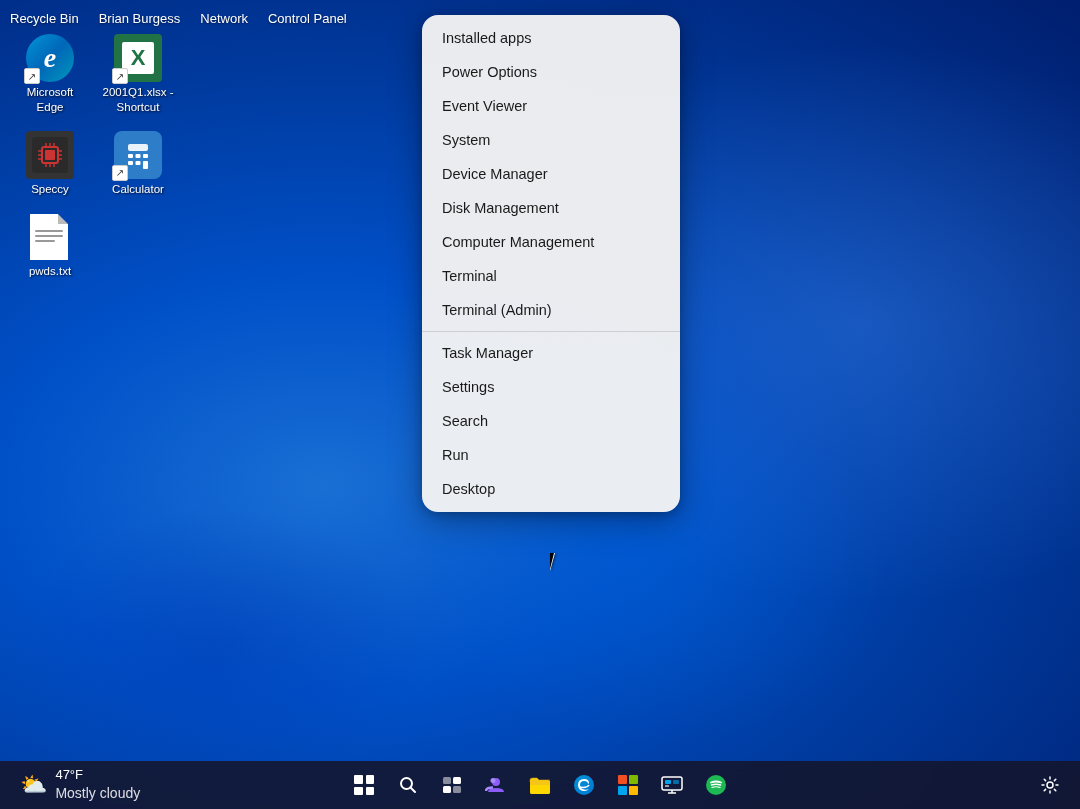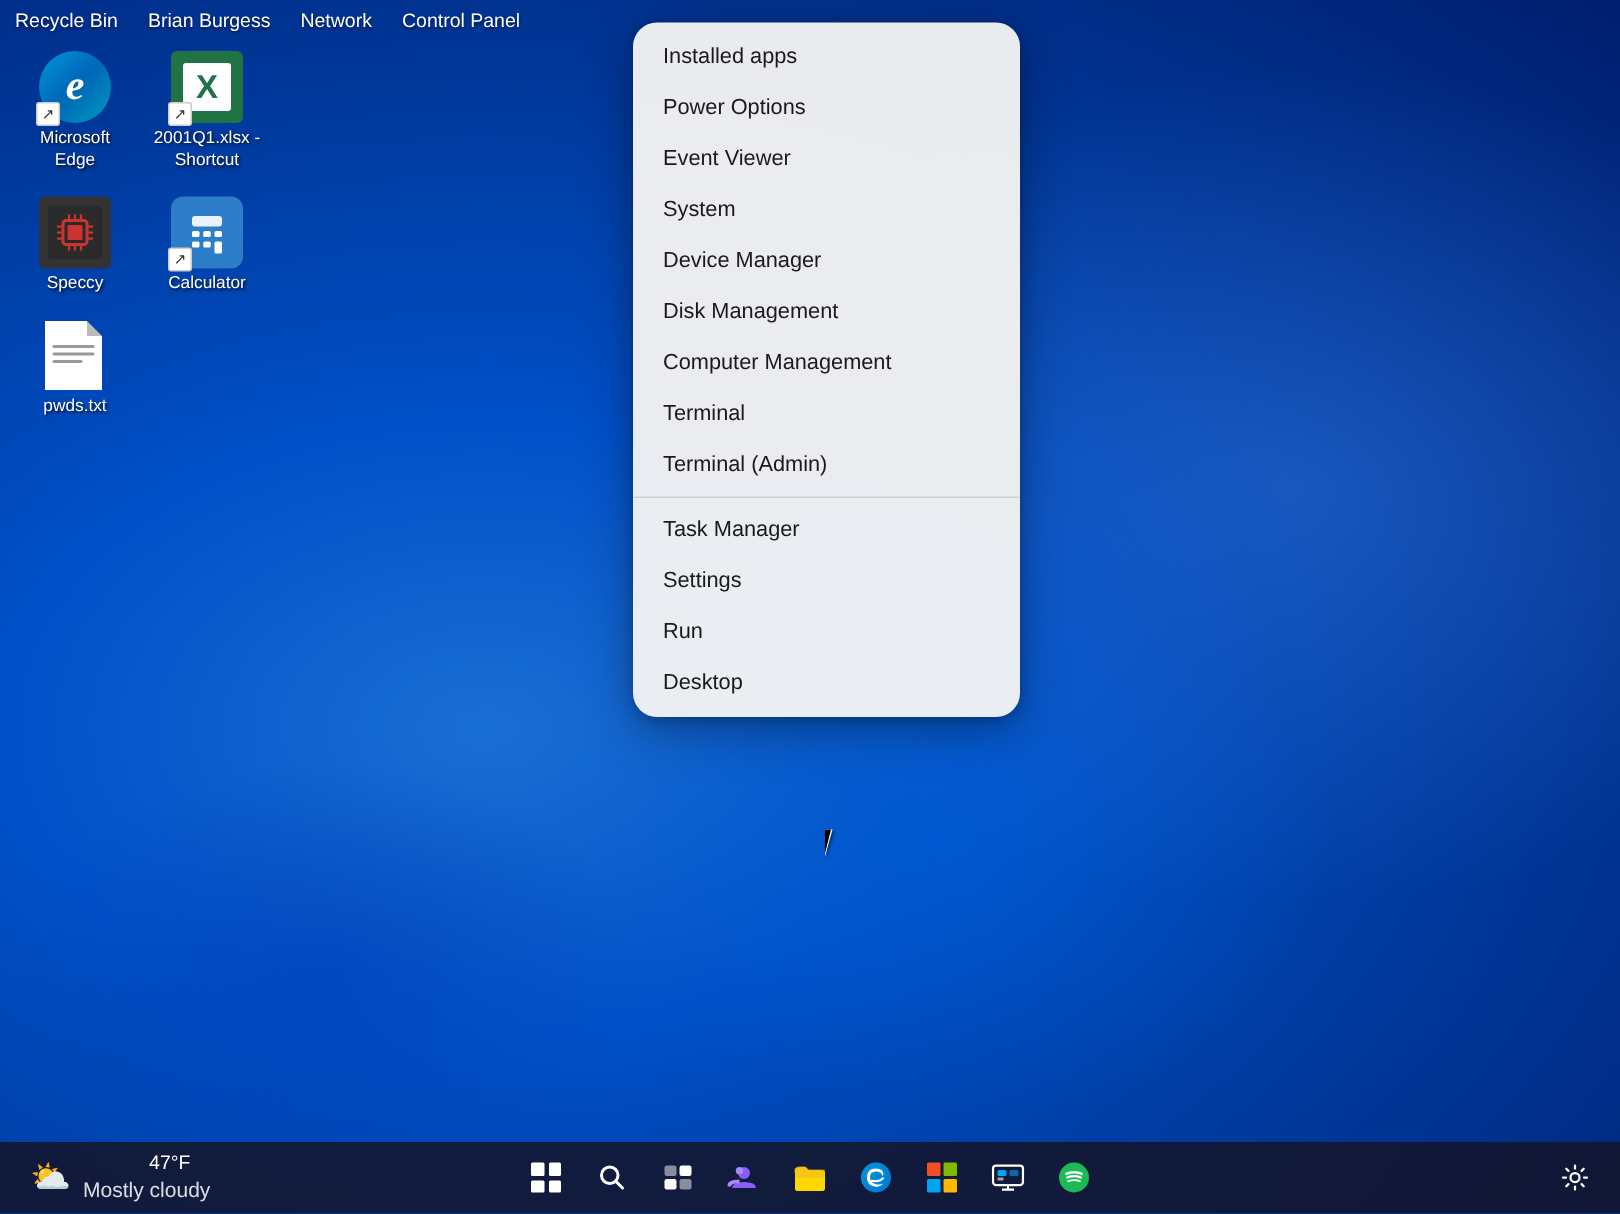--- a/index.html
+++ b/index.html
@@ -34,21 +34,21 @@
     }
 
     
     .top-bar {
       position: absolute;
       top: 0;
       left: 0;
       right: 0;
       height: 26px;
       display: flex;
-      align-items: center;
+      align-items: flex-end;
       gap: 20px;
       padding: 0 10px;
       font-size: 13px;
       color: white;
     }
 
     .top-bar-item {
       color: white;
       font-size: 13px;
       cursor: pointer;
@@ -259,21 +259,20 @@
 
     .weather-text {
       display: flex;
       flex-direction: column;
       line-height: 1.3;
     }
 
     .weather-temp {
       font-size: 13px;
       font-weight: 500;
-      margin-left: 44px;
     }
 
     .weather-desc {
       font-size: 14px;
       opacity: 0.85;
       text-align: right;
     }
 
     .taskbar-center {
       display: flex;
@@ -485,20 +484,23 @@
 
     <div class="menu-separator"></div>
 
     <div class="menu-item">
       <span>Task Manager</span>
     </div>
     <div class="menu-item">
       <span>Settings</span>
     </div>
     <div class="menu-item">
+      <span>Search</span>
+    </div>
+    <div class="menu-item">
       <span>Run</span>
     </div>
     <div class="menu-item">
       <span>Desktop</span>
     </div>
 
   </div>
 
   <div class="cursor" style="left: 550px; top: 553px;"></div>
 

